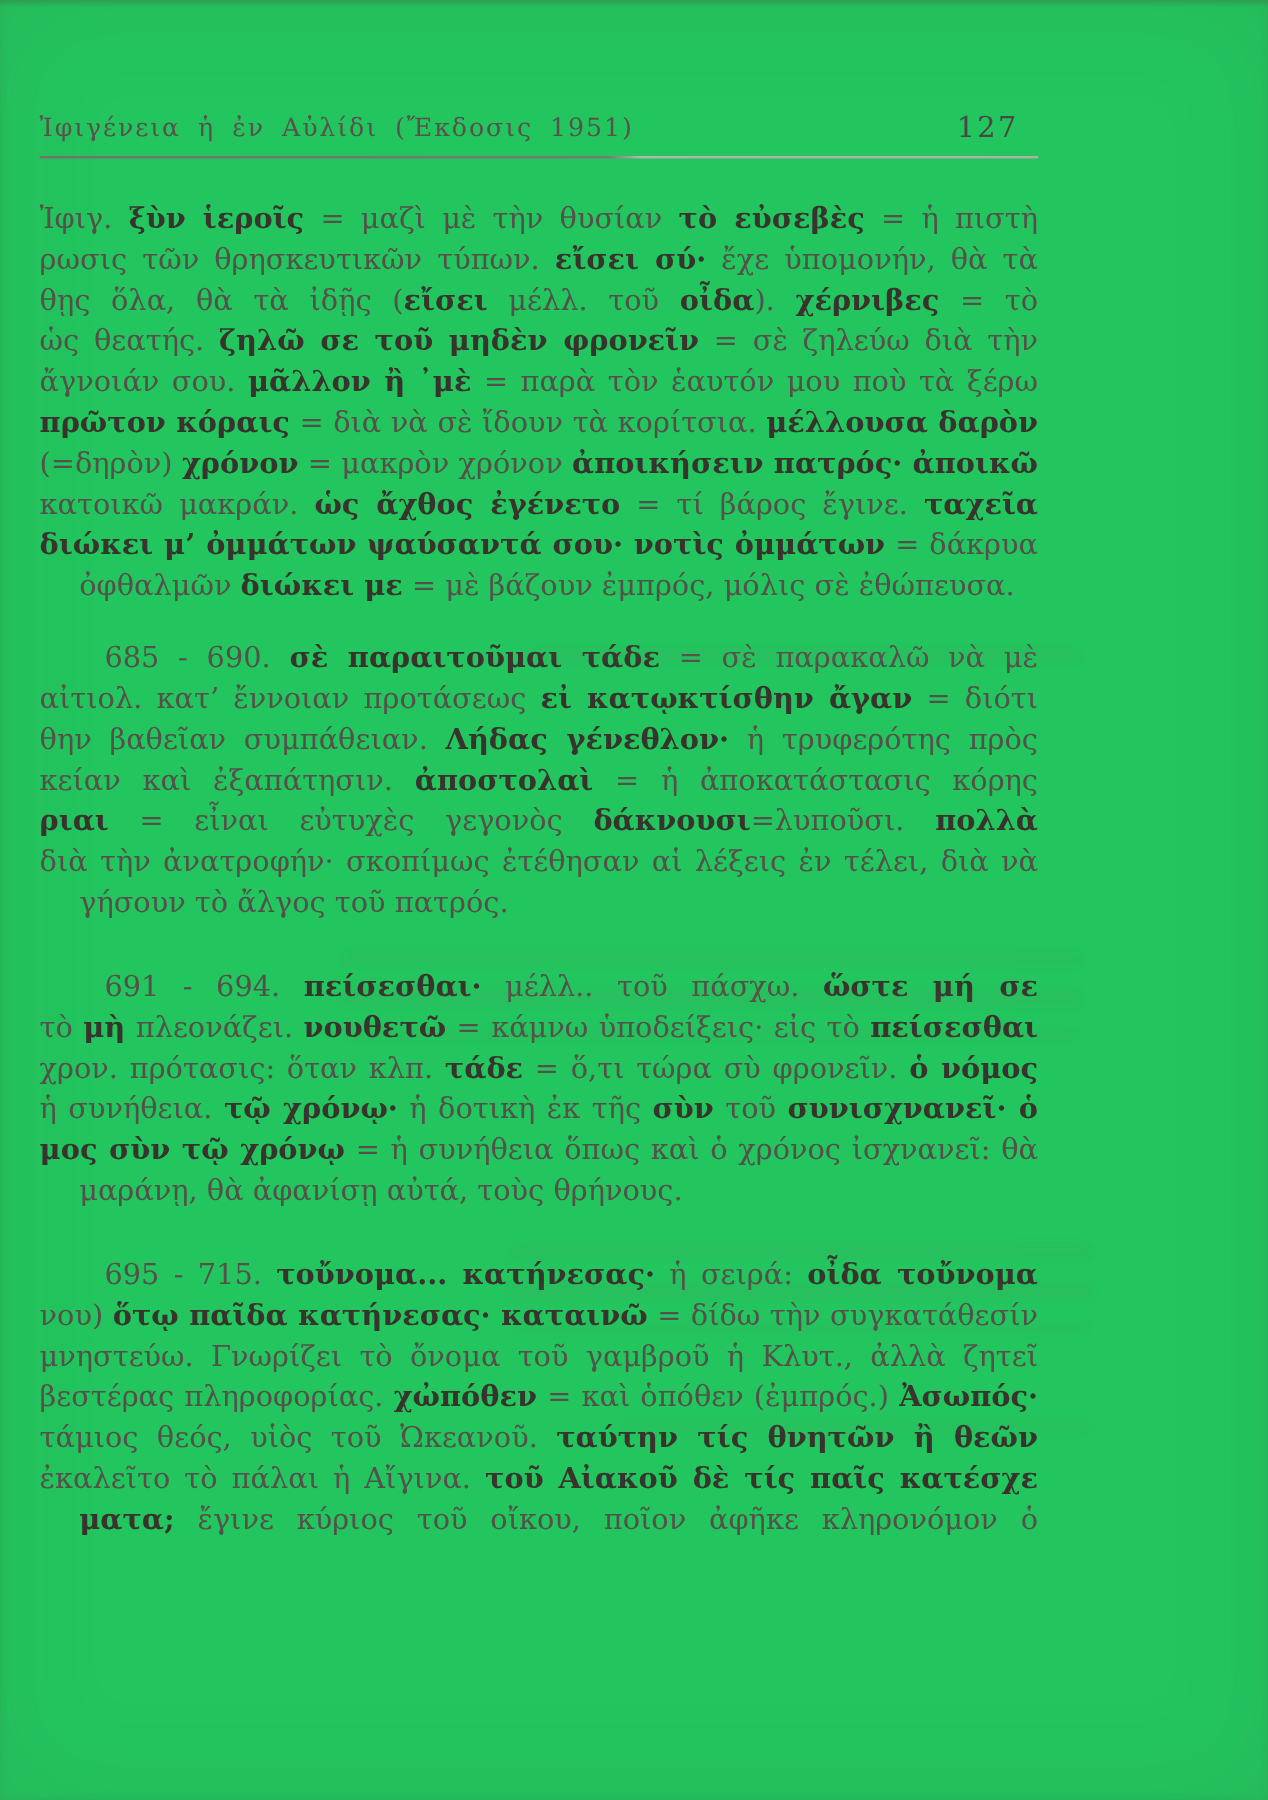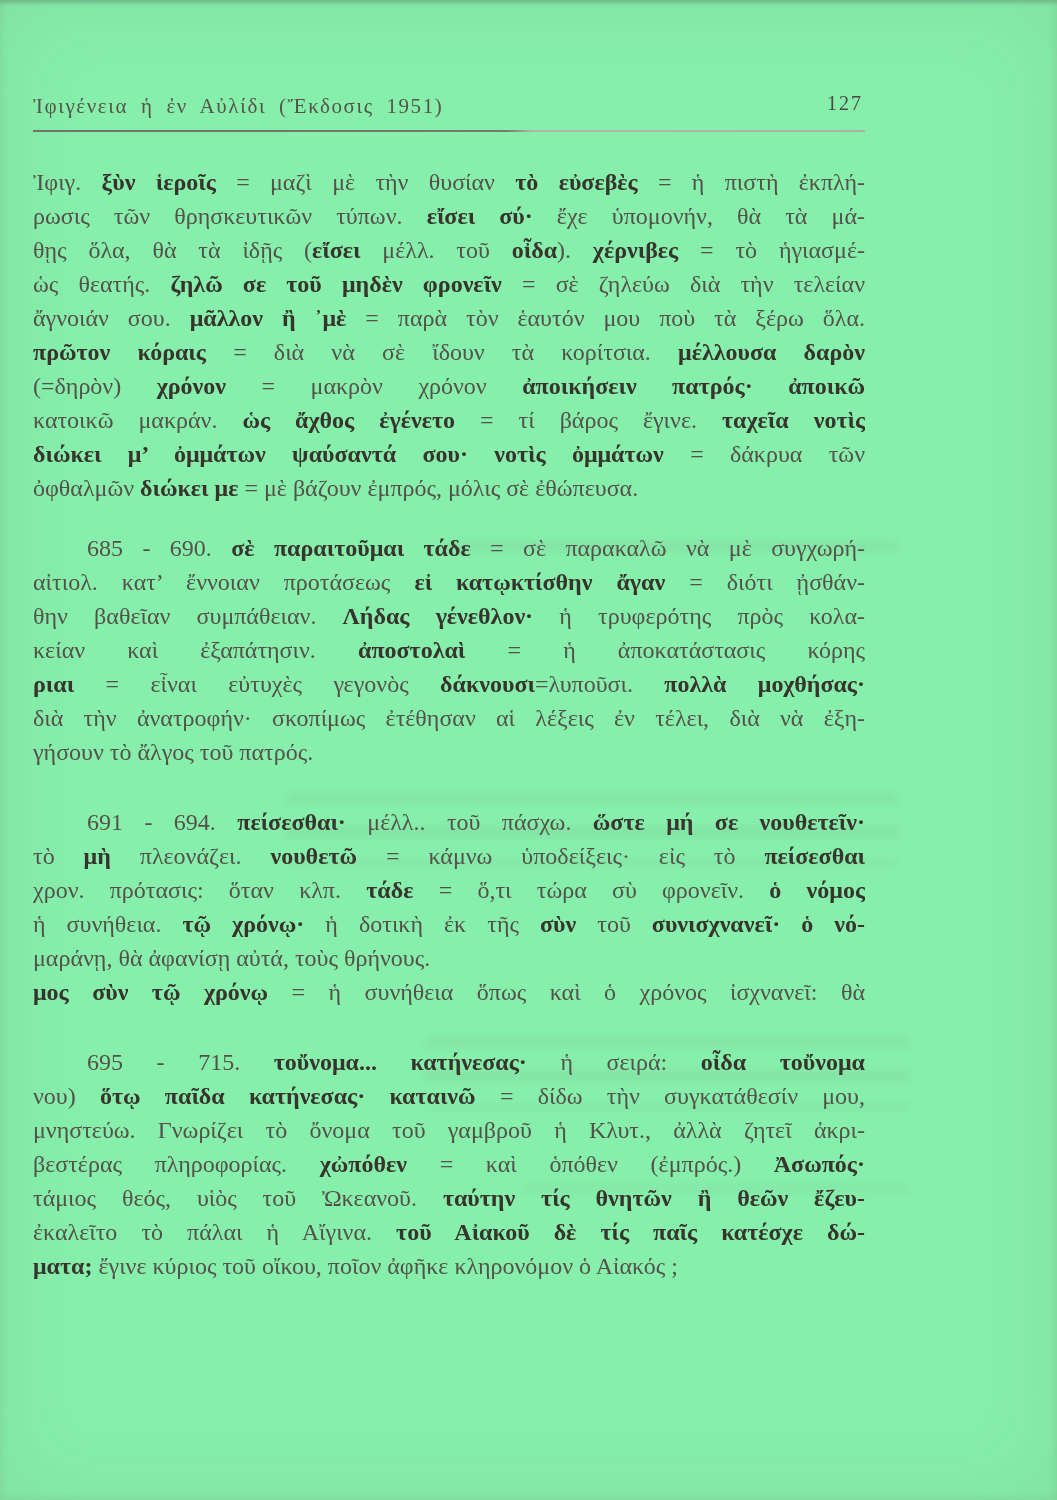--- a/index.html
+++ b/index.html
@@ -20,60 +20,60 @@
   }
   .header{
     position:absolute;left:33px;top:94px;width:832px;height:30px;
   }
   .title{
     position:absolute;left:0;top:0;
     font-size:21px;letter-spacing:1.6px;word-spacing:6px;
     color:#57534b;white-space:nowrap;
   }
   .pagenum{
-    position:absolute;right:2px;top:-2px;
-    font-size:20px;letter-spacing:2px;color:#4b4740;margin-left:23px;
+    position:absolute;right:16px;top:-2px;
+    font-size:24px;letter-spacing:2px;color:#4b4740;margin-left:23px;
   }
   .rule{
     position:absolute;left:33px;top:130px;width:832px;height:2px;
     background:linear-gradient(90deg,#74716a 0%,#7b786f 57%,#b6b3aa 60%,#b2afa6 100%);
   }
   .text-block{
     position:absolute;left:33px;top:165px;width:832px;
     font-size:24px;line-height:34px;
   }
   .para{margin:0;}
   .para.p2{margin-top:26px;}
   .para.p3{margin-top:36px;}
   .para.p4{margin-top:36px;}
   .line{
     height:34px;overflow:hidden;
     text-align:justify;text-align-last:justify;
     text-justify:inter-word;
   }
-  .line.last{text-align-last:left;}
+  .line.last{text-align-last:left;margin-left:33px;}
   .line.indent{text-indent:54px;}
   .gloss{font-weight:normal;color:#55514a;}
   .lemma{font-weight:bold;color:#38342d;}
   
   .ghost{
     position:absolute;pointer-events:none;border-radius:10px;
     background:repeating-linear-gradient(180deg,
       rgba(122,118,98,.10) 0 12px, rgba(122,118,98,0) 12px 34px);
     filter:blur(3px);opacity:.75;
   }
   .ghost.g1{left:440px;top:540px;width:460px;height:32px;}
   .ghost.g2{left:285px;top:792px;width:615px;height:74px;}
   .ghost.g3{left:425px;top:1036px;width:485px;height:74px;}
   .ghost.g4{left:520px;top:1182px;width:390px;height:28px;opacity:.45;}
 </style>
 </head>
 <body>
 
-<div class="page" style="background: #86efac; font-family: Liberation Serif, serif;">
+<div class="page" style="background: #22c55e;">
   <div class="header">
     <span class="title">Ἰφιγένεια ἡ ἐν Αὐλίδι (Ἔκδοσις 1951)</span>
     <span class="pagenum">127</span>
   </div>
   <div class="rule"></div>
   <div class="text-block" id="text-block">
       <div class="para p1">
         <div class="line"><span class="gloss">Ἰφιγ. </span><span class="lemma">ξὺν ἱεροῖς</span><span class="gloss"> = μαζὶ μὲ τὴν θυσίαν </span><span class="lemma">τὸ εὐσεβὲς</span><span class="gloss"> = ἡ πιστὴ ἐκπλή-</span></div>
         <div class="line"><span class="gloss">ρωσις τῶν θρησκευτικῶν τύπων. </span><span class="lemma">εἴσει σύ·</span><span class="gloss"> ἔχε ὑπομονήν, θὰ τὰ μά-</span></div>
         <div class="line"><span class="gloss">θῃς ὅλα, θὰ τὰ ἰδῇς (</span><span class="lemma">εἴσει</span><span class="gloss"> μέλλ. τοῦ </span><span class="lemma">οἶδα</span><span class="gloss">). </span><span class="lemma">χέρνιβες</span><span class="gloss"> = τὸ ἡγιασμέ-</span></div>
@@ -92,22 +92,22 @@
         <div class="line"><span class="gloss">κείαν καὶ ἐξαπάτησιν. </span><span class="lemma">ἀποστολαὶ</span><span class="gloss"> = ἡ ἀποκατάστασις κόρης </span></div>
         <div class="line"><span class="lemma">ριαι</span><span class="gloss"> = εἶναι εὐτυχὲς γεγονὸς </span><span class="lemma">δάκνουσι</span><span class="gloss">=λυποῦσι. </span><span class="lemma">πολλὰ μοχθήσας·</span></div>
         <div class="line"><span class="gloss">διὰ τὴν ἀνατροφήν· σκοπίμως ἐτέθησαν αἱ λέξεις ἐν τέλει, διὰ νὰ ἐξη-</span></div>
         <div class="line last"><span class="gloss">γήσουν τὸ ἄλγος τοῦ πατρός.</span></div>
       </div>
       <div class="para p3">
         <div class="line indent"><span class="gloss">691 - 694. </span><span class="lemma">πείσεσθαι·</span><span class="gloss"> μέλλ.. τοῦ πάσχω. </span><span class="lemma">ὥστε μή σε νουθετεῖν·</span></div>
         <div class="line"><span class="gloss">τὸ </span><span class="lemma">μὴ</span><span class="gloss"> πλεονάζει. </span><span class="lemma">νουθετῶ</span><span class="gloss"> = κάμνω ὑποδείξεις· εἰς τὸ </span><span class="lemma">πείσεσθαι</span></div>
         <div class="line"><span class="gloss">χρον. πρότασις: ὅταν κλπ. </span><span class="lemma">τάδε</span><span class="gloss"> = ὅ,τι τώρα σὺ φρονεῖν. </span><span class="lemma">ὁ νόμος</span></div>
         <div class="line"><span class="gloss">ἡ συνήθεια. </span><span class="lemma">τῷ χρόνῳ·</span><span class="gloss"> ἡ δοτικὴ ἐκ τῆς </span><span class="lemma">σὺν</span><span class="gloss"> τοῦ </span><span class="lemma">συνισχνανεῖ· ὁ νό-</span></div>
+        <div class="line"><span class="lemma">μος σὺν τῷ χρόνῳ</span><span class="gloss"> = ἡ συνήθεια ὅπως καὶ ὁ χρόνος ἰσχνανεῖ: θὰ</span></div>
         <div class="line last"><span class="gloss">μαράνῃ, θὰ ἀφανίσῃ αὐτά, τοὺς θρήνους.</span></div>
-        <div class="line"><span class="lemma">μος σὺν τῷ χρόνῳ</span><span class="gloss"> = ἡ συνήθεια ὅπως καὶ ὁ χρόνος ἰσχνανεῖ: θὰ</span></div>
       </div>
       <div class="para p4">
         <div class="line indent"><span class="gloss">695 - 715. </span><span class="lemma">τοὔνομα... κατήνεσας·</span><span class="gloss"> ἡ σειρά: </span><span class="lemma">οἶδα τοὔνομα</span></div>
         <div class="line"><span class="gloss">νου) </span><span class="lemma">ὅτῳ παῖδα κατήνεσας· καταινῶ</span><span class="gloss"> = δίδω τὴν συγκατάθεσίν μου,</span></div>
         <div class="line"><span class="gloss">μνηστεύω. Γνωρίζει τὸ ὄνομα τοῦ γαμβροῦ ἡ Κλυτ., ἀλλὰ ζητεῖ ἀκρι-</span></div>
         <div class="line"><span class="gloss">βεστέρας πληροφορίας. </span><span class="lemma">χὠπόθεν</span><span class="gloss"> = καὶ ὁπόθεν (ἐμπρός.) </span><span class="lemma">Ἀσωπός·</span></div>
         <div class="line"><span class="gloss">τάμιος θεός, υἱὸς τοῦ Ὠκεανοῦ. </span><span class="lemma">ταύτην τίς θνητῶν ἢ θεῶν ἔζευ-</span></div>
         <div class="line"><span class="gloss">ἐκαλεῖτο τὸ πάλαι ἡ Αἴγινα. </span><span class="lemma">τοῦ Αἰακοῦ δὲ τίς παῖς κατέσχε δώ-</span></div>
         <div class="line last"><span class="lemma">ματα;</span><span class="gloss"> ἔγινε κύριος τοῦ οἴκου, ποῖον ἀφῆκε κληρονόμον ὁ Αἰακός ;</span></div>
       </div>

